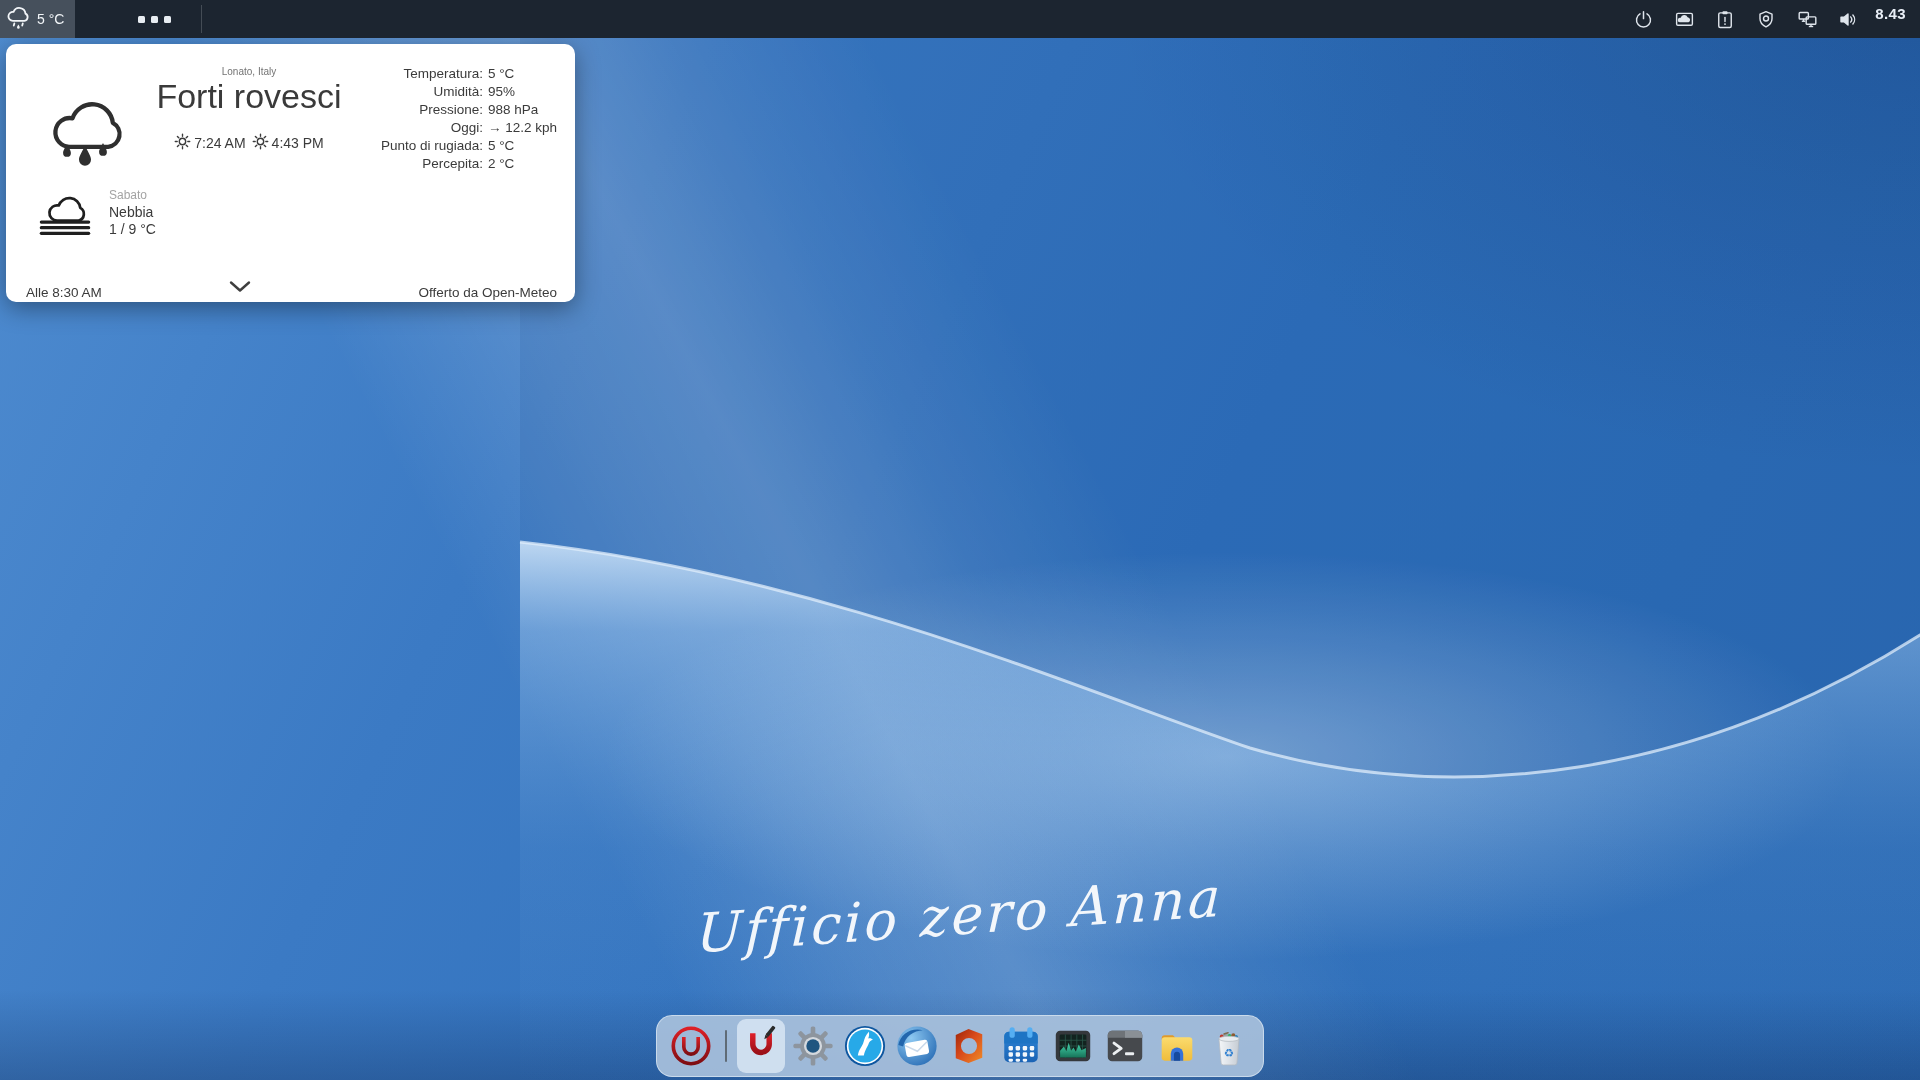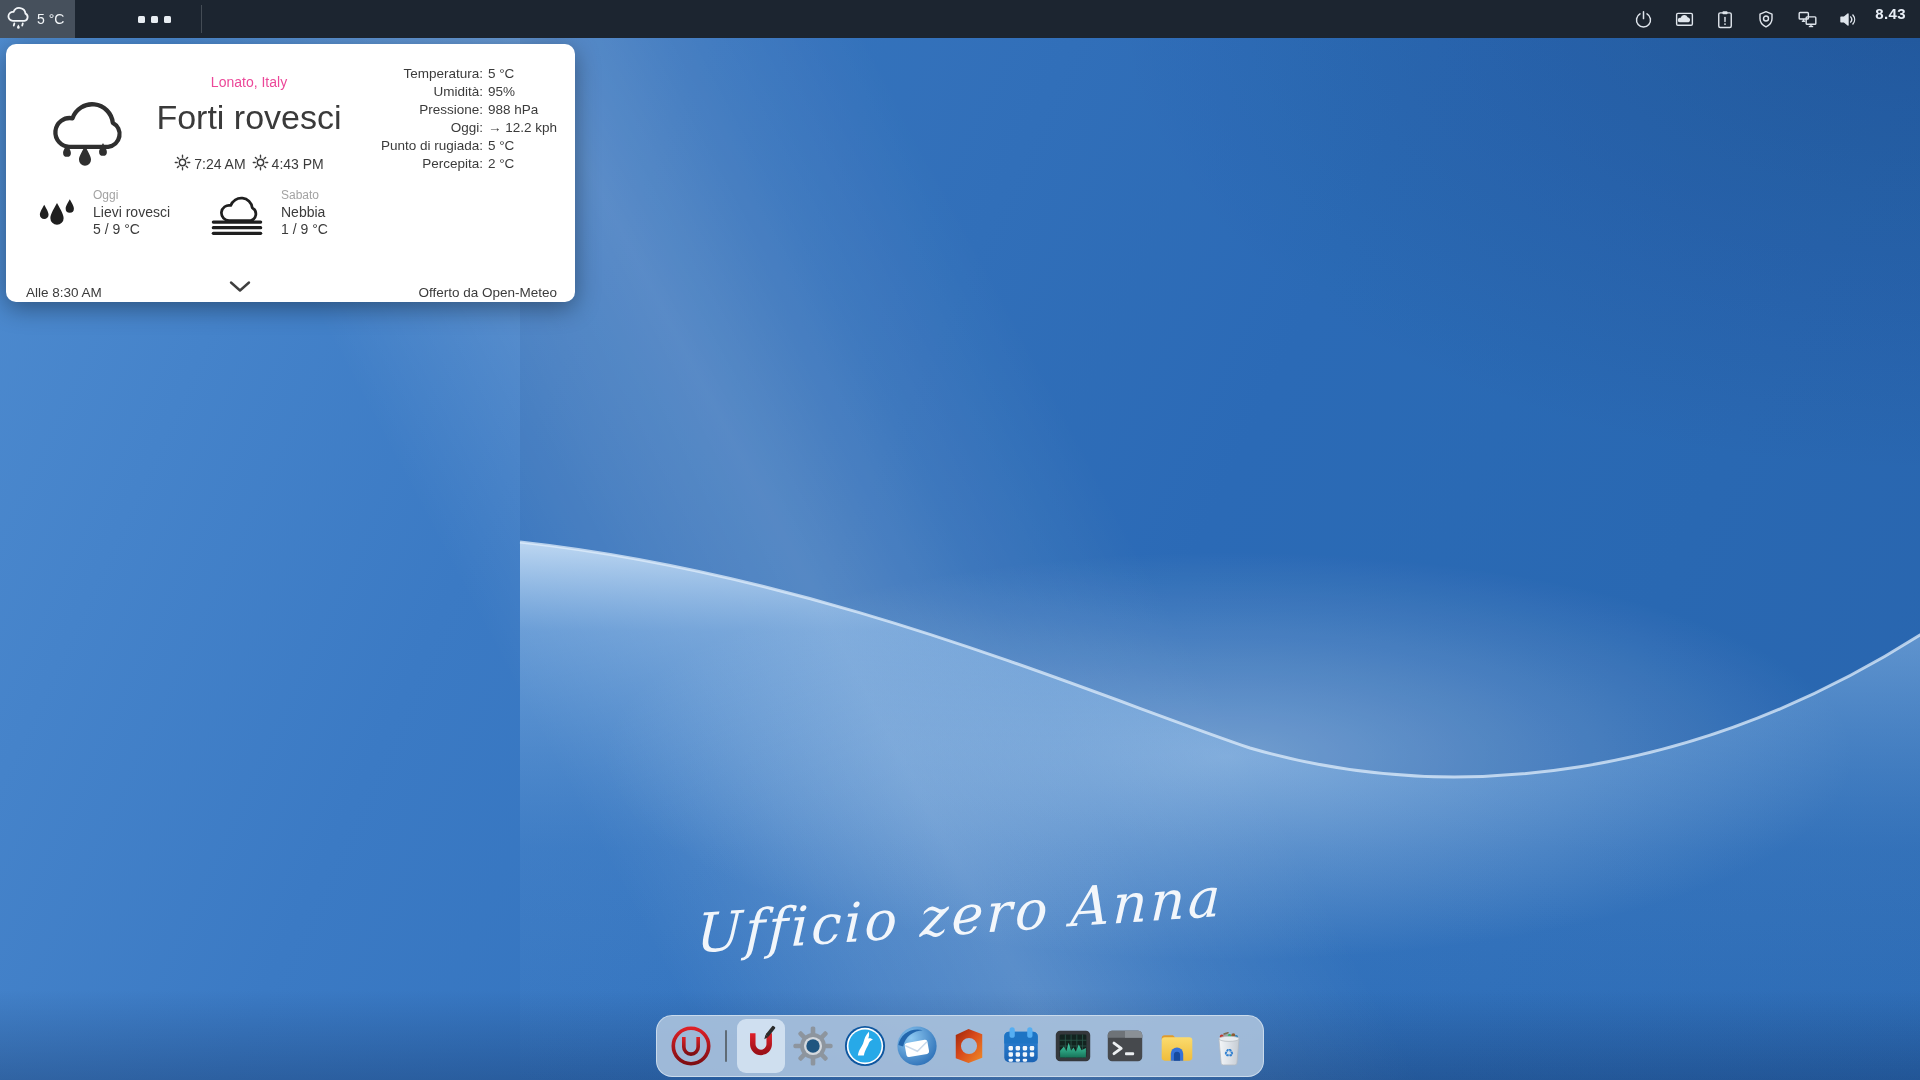--- a/index.html
+++ b/index.html
@@ -32,22 +32,22 @@
   .tray{display:flex;align-items:center;gap:17px;margin-right:10px;}
   .tray-btn{display:flex;align-items:center;justify-content:center;width:24px;height:26px;}
   .clock{color:#e8eef6;font-size:15px;font-weight:700;letter-spacing:.4px;margin:0 14px 12px 5px;}
 
   
   .weather-popup{position:absolute;left:6px;top:44px;width:569px;height:258px;background:#ffffff;
     border-radius:10px;box-shadow:0 6px 24px rgba(0,0,0,.38);color:#3b3b3b;z-index:5;}
   .popup-top{display:flex;padding:10px 18px 0 40px;}
   .main-icon{margin-top:26px;flex:0 0 80px;}
   .main-center{width:214px;margin-left:16px;display:flex;flex-direction:column;align-items:center;}
-  .location{font-size:14px;color:#ec4899;margin-top:20px;}
-  .condition{font-size:34px;font-weight:300;margin-top:8px;white-space:nowrap;color:#3a3a3a;}
+  .location{font-size:10px;color:#737373;margin-top:12px;}
+  .condition{font-size:34px;font-weight:300;margin-top:0;white-space:nowrap;color:#3a3a3a;}
   .sunrow{display:flex;gap:6px;margin-top:17px;font-size:14px;align-items:center;}
   .suncell{display:flex;align-items:center;gap:3px;}
   .details{margin-left:auto;padding-top:12px;display:grid;
     grid-template-columns:max-content max-content;column-gap:5px;
     font-size:13.5px;line-height:16.4px;}
   .dlabel{text-align:right;}
   .forecast{display:flex;padding-left:30px;margin-top:13px;}
   .fcast{display:flex;align-items:center;gap:15px;}
   .fc1{width:172px;} .fc2{width:178px;} .fc3{width:auto;}
   .fc-icon{flex:0 0 auto;display:flex;align-items:center;}
@@ -210,40 +210,20 @@
         <span class="dlabel">Oggi:</span>
         <span class="dval">→ 12.2 kph</span>
         <span class="dlabel">Punto di rugiada:</span>
         <span class="dval">5 °C</span>
         <span class="dlabel">Percepita:</span>
         <span class="dval">2 °C</span>
       </div>
     </div>
 
     <div class="forecast">
-      <div class="fcast fc1">
-        <span class="fc-icon">
-          <svg width="42" height="48" viewBox="0 0 46 52" fill="#1f1f1f">
-            <g transform="translate(9,17) scale(0.95)">
-                <path d="M0 0 C-3.3 6 -5 8.8 -5 11.5 a5 5 0 0 0 10 0 C5 8.8 3.3 6 0 0 Z"></path>
-              </g>
-            <g transform="translate(23,15) scale(1.45)">
-                <path d="M0 0 C-3.3 6 -5 8.8 -5 11.5 a5 5 0 0 0 10 0 C5 8.8 3.3 6 0 0 Z"></path>
-              </g>
-            <g transform="translate(37,11) scale(0.9)">
-                <path d="M0 0 C-3.3 6 -5 8.8 -5 11.5 a5 5 0 0 0 10 0 C5 8.8 3.3 6 0 0 Z"></path>
-              </g>
-          </svg>
-        </span>
-        <span class="fc-text">
-          <span class="fc-day">Oggi</span>
-          <span>Lievi rovesci</span>
-          <span>5 / 9 °C</span>
-        </span>
-      </div>
       <div class="fcast fc3">
         <span class="fc-icon">
           <svg width="58" height="46" viewBox="0 0 62 48">
             <g transform="translate(10,-1) scale(1.95)" fill="none" stroke="#1f1f1f" stroke-width="1.5" stroke-linejoin="round">
               <path d="M6.5 17a4.2 4.2 0 1 1 .84-8.3 6.1 6.1 0 0 1 11.8 1.3A3.8 3.8 0 0 1 18.3 17Z"></path>
             </g>
             <g fill="#1f1f1f">
               <rect x="4" y="32" width="54" height="3.4" rx="1.7"></rect>
               <rect x="4" y="38" width="54" height="3.4" rx="1.7"></rect>
               <rect x="4" y="44" width="54" height="3.4" rx="1.7"></rect>

